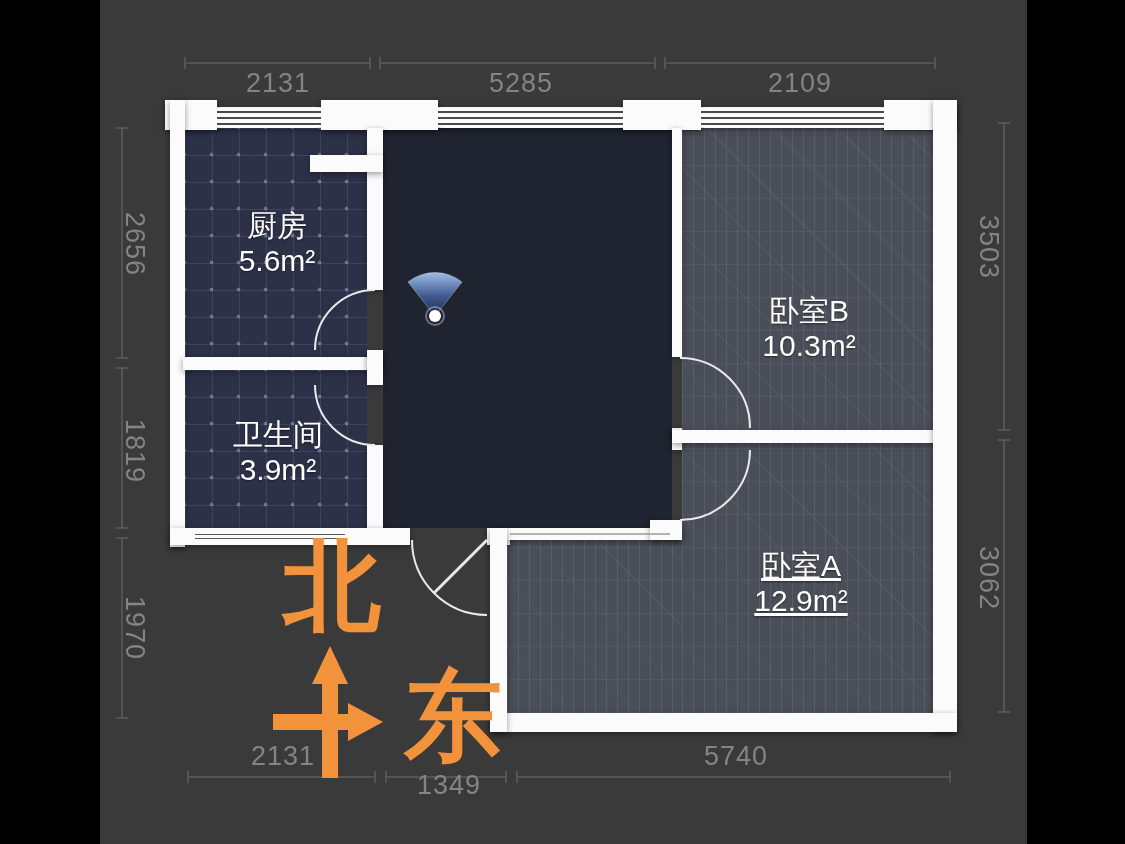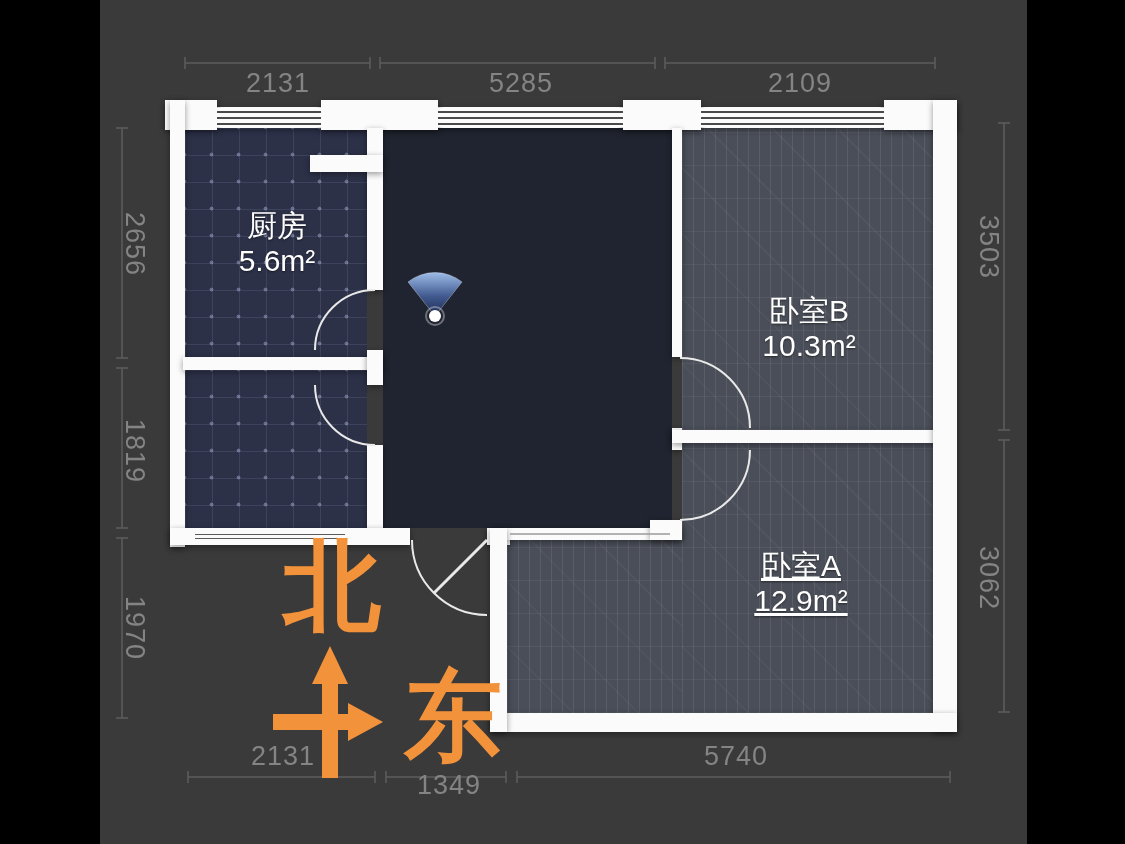--- a/index.html
+++ b/index.html
@@ -135,20 +135,24 @@
   <div class="abs dim rot" style="left:988px;top:247px;">3503</div>
   <div class="abs dim rot" style="left:988px;top:578px;">3062</div>
   <div class="abs dim" style="left:283px;top:756px;">2131</div>
   <div class="abs dim" style="left:449px;top:756px;margin-top:29px;">1349</div>
   <div class="abs dim" style="left:736px;top:756px;">5740</div>
 
   <div class="abs room-label" style="left:277px;top:243px;">
     <div>厨房</div>
     <div>5.6m²</div>
   </div>
+  <div class="abs room-label" style="left:278px;top:452px;">
+    <div>卫生间</div>
+    <div>3.9m²</div>
+  </div>
   <div class="abs room-label" style="left:809px;top:284px;margin-top:44px;">
     <div>卧室B</div>
     <div>10.3m²</div>
   </div>
   <div class="abs room-label" style="left:801px;top:583px;text-decoration:underline;">
     <div>卧室A</div>
     <div>12.9m²</div>
   </div>
 
   <div class="abs compass-char" style="left:332px;top:586px;">北</div>

